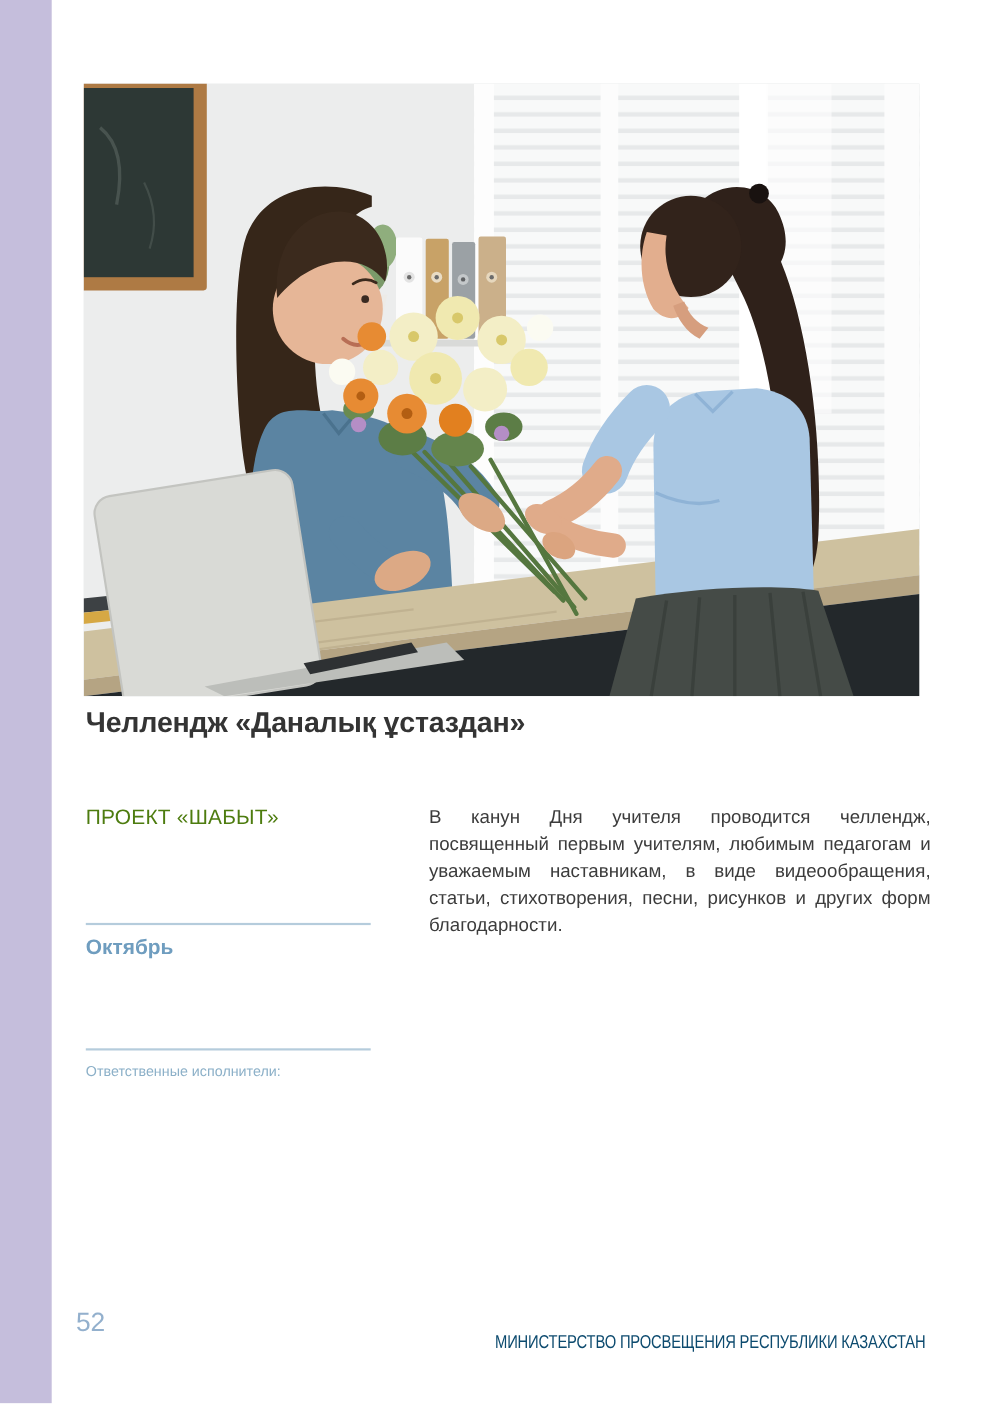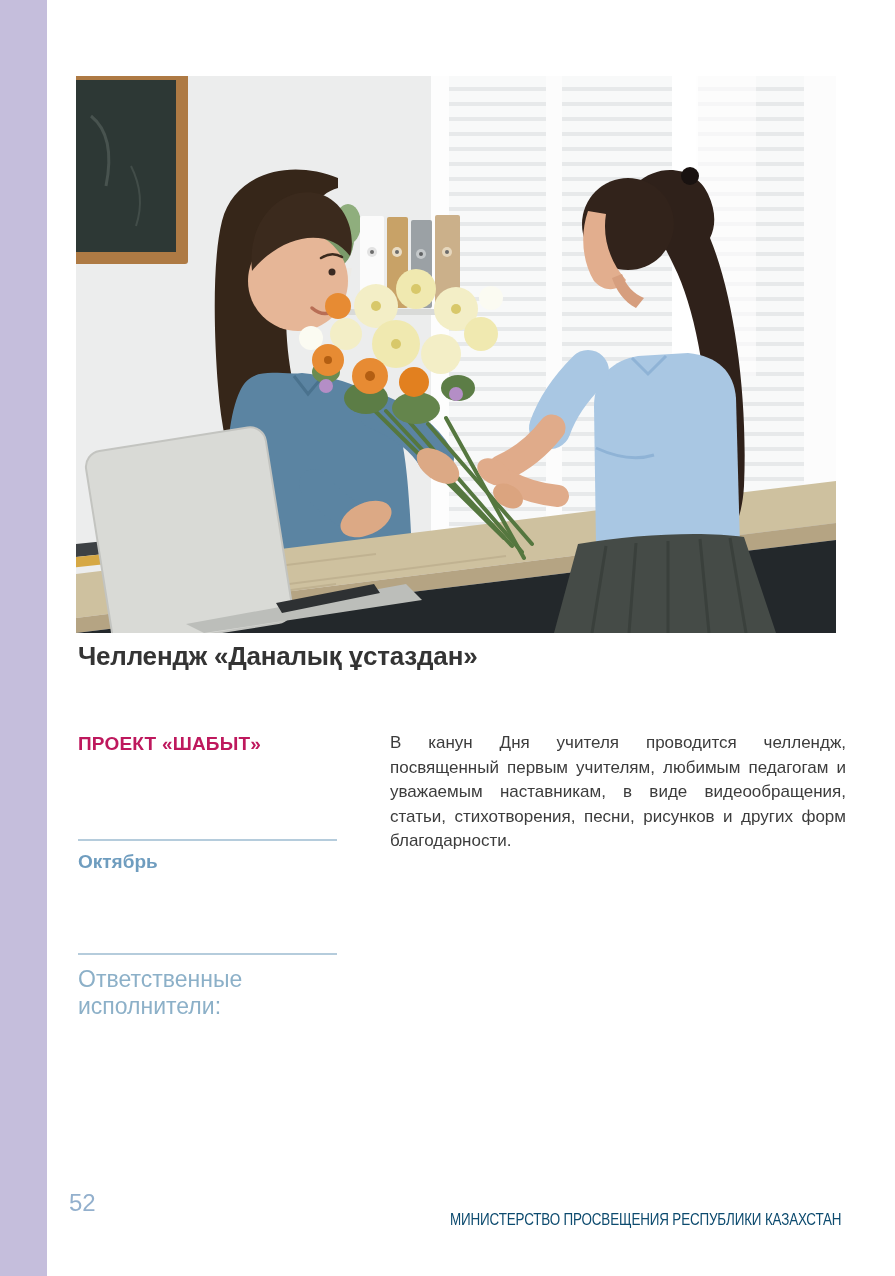--- a/index.html
+++ b/index.html
@@ -12,32 +12,32 @@
     position:absolute;left:76px;top:76px;width:760px;height:557px;margin:0;
     overflow:hidden;background:#eceded;
   }
   .photo svg{display:block;width:100%;height:100%;}
   .heading{
     position:absolute;left:78px;top:641px;margin:0;
     font-size:26px;font-weight:bold;color:#343434;letter-spacing:-0.2px;
   }
   .project-label{
     position:absolute;left:78px;top:733px;width:262px;
-    font-size:19px;font-weight:bold;color:#be185d;letter-spacing:0.2px;
+    font-size:19px;font-weight:normal;color:#4d7c0f;letter-spacing:0.2px;
   }
   .rule{position:absolute;left:78px;width:259px;height:2px;background:#b5ccdc;}
   .rule-1{top:839px;}
   .rule-2{top:953px;}
   .month-label{
     position:absolute;left:78px;top:851px;width:262px;
     font-size:19px;font-weight:bold;color:#6f9dbf;
   }
   .resp-label{
     position:absolute;left:78px;top:966px;width:280px;
-    font-size:23px;color:#8cb0c8;
+    font-size:13px;color:#8cb0c8;
   }
   .resp-list{
     position:absolute;left:78px;top:996px;width:248px;
     margin:0;padding:0;list-style:none;
   }
   .resp-list li{
     position:relative;padding-left:33px;
     font-size:18.5px;line-height:22.5px;color:#8aacc4;
   }
   .bullet{

